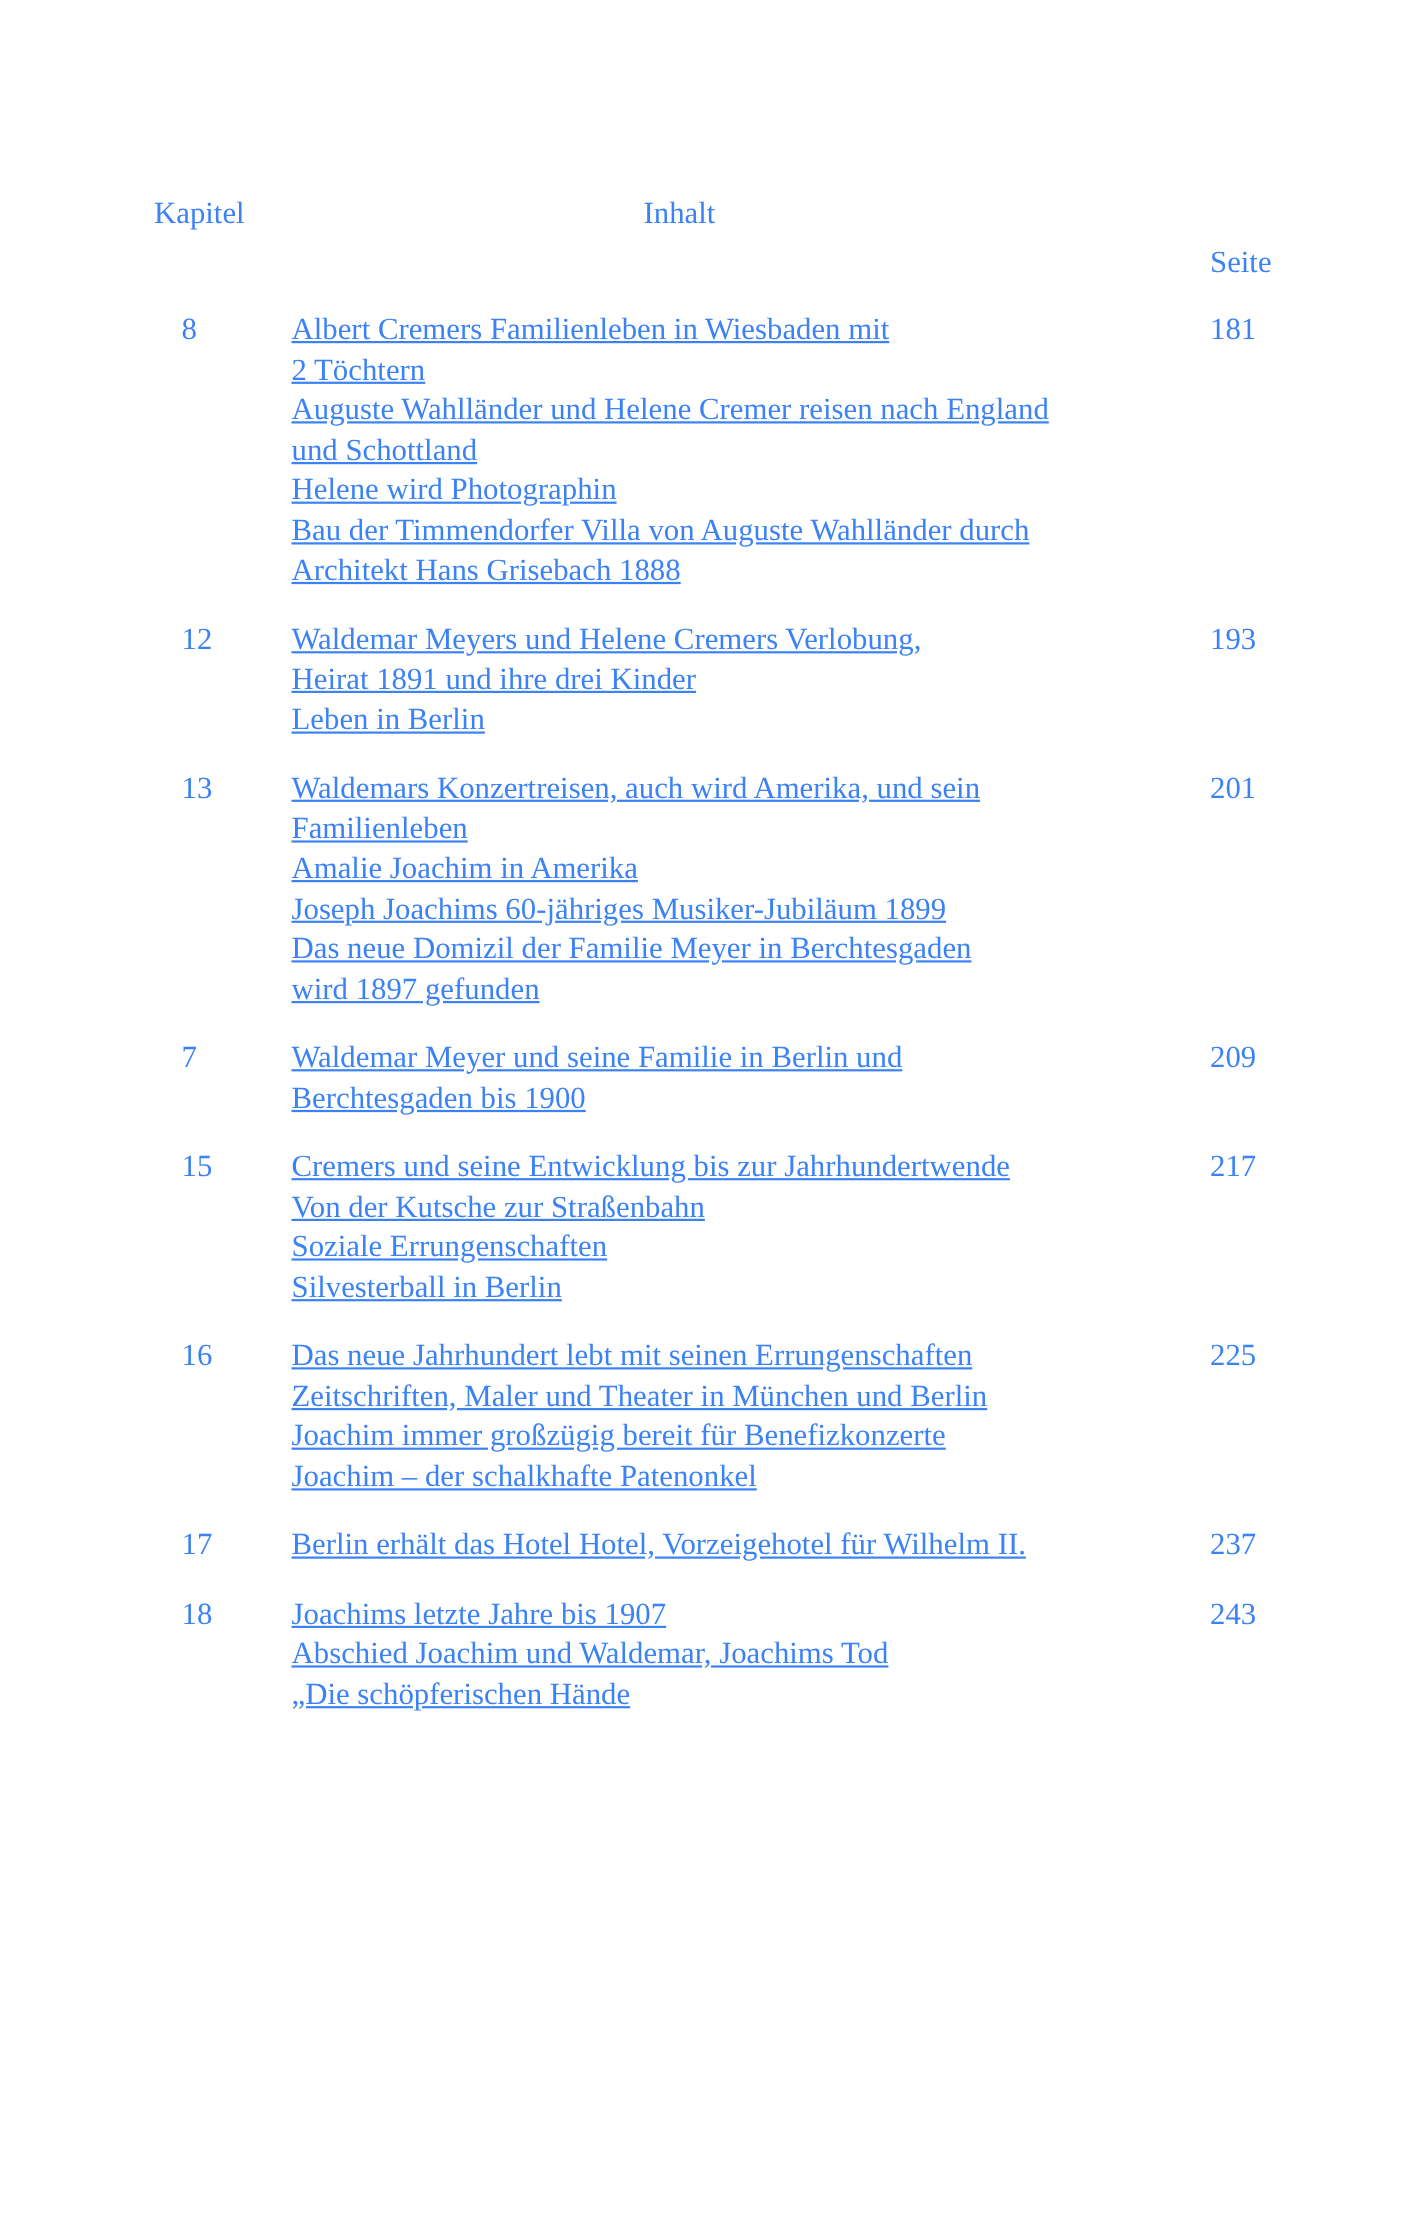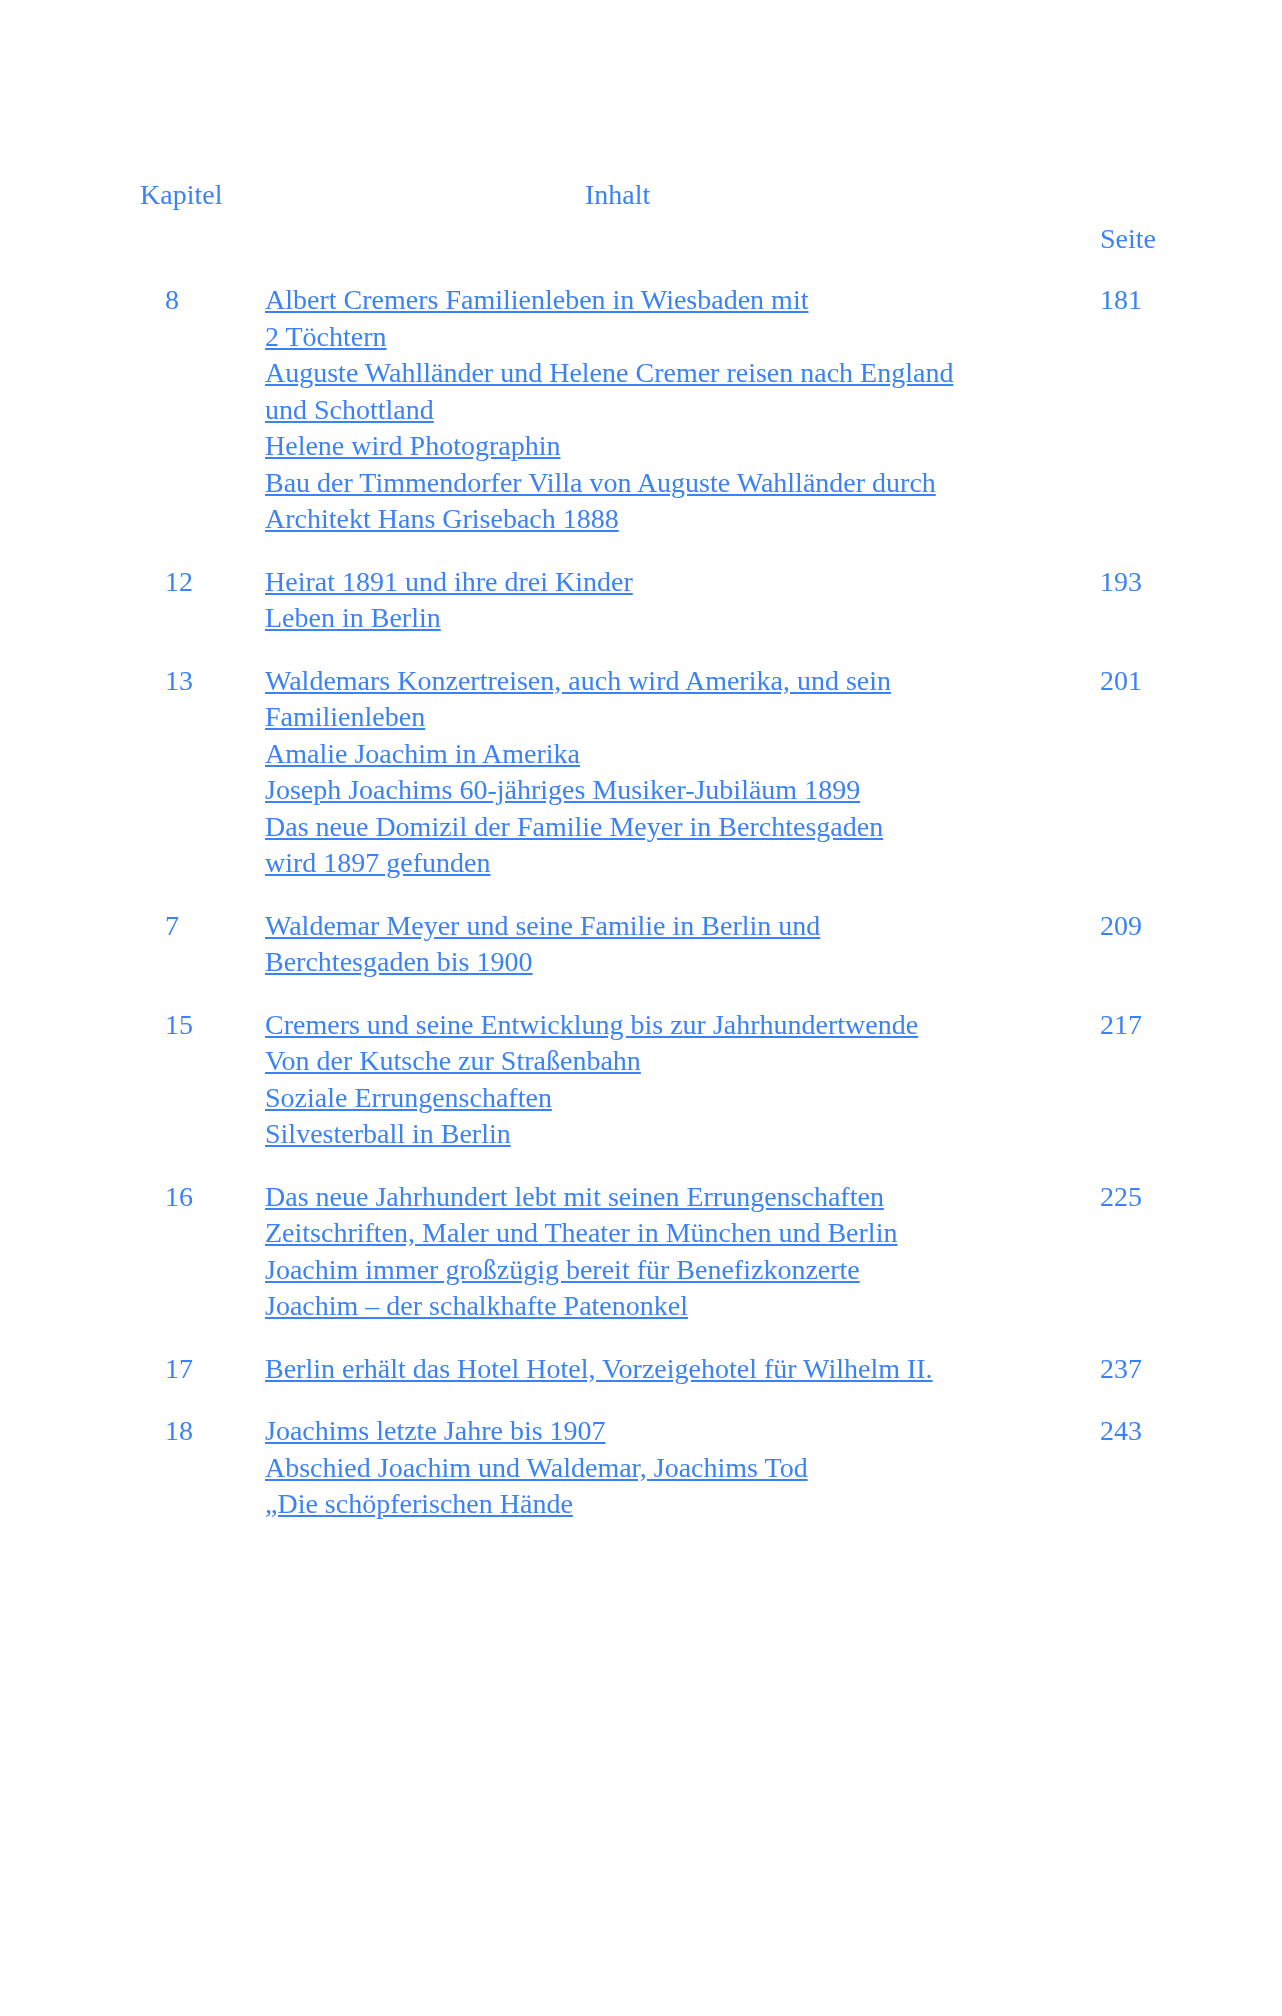--- a/index.html
+++ b/index.html
@@ -67,20 +67,21 @@
         <div>Helene wird Photographin</div>
         <div>Bau der Timmendorfer Villa von Auguste Wahlländer durch</div>
         <div>Architekt Hans Grisebach 1888</div>
       </div>
       <div class="pagenum">181</div>
     </div>
 
     <div class="entry">
       <div class="num">12</div>
       <div class="lines">
+        <div>Waldemar Meyers und Helene Cremers Verlobung,</div>
         <div>Heirat 1891 und ihre drei Kinder</div>
         <div>Leben in Berlin</div>
       </div>
       <div class="pagenum">193</div>
     </div>
 
     <div class="entry">
       <div class="num">13</div>
       <div class="lines">
         <div>Waldemars Konzertreisen, auch wird Amerika, und sein</div>

